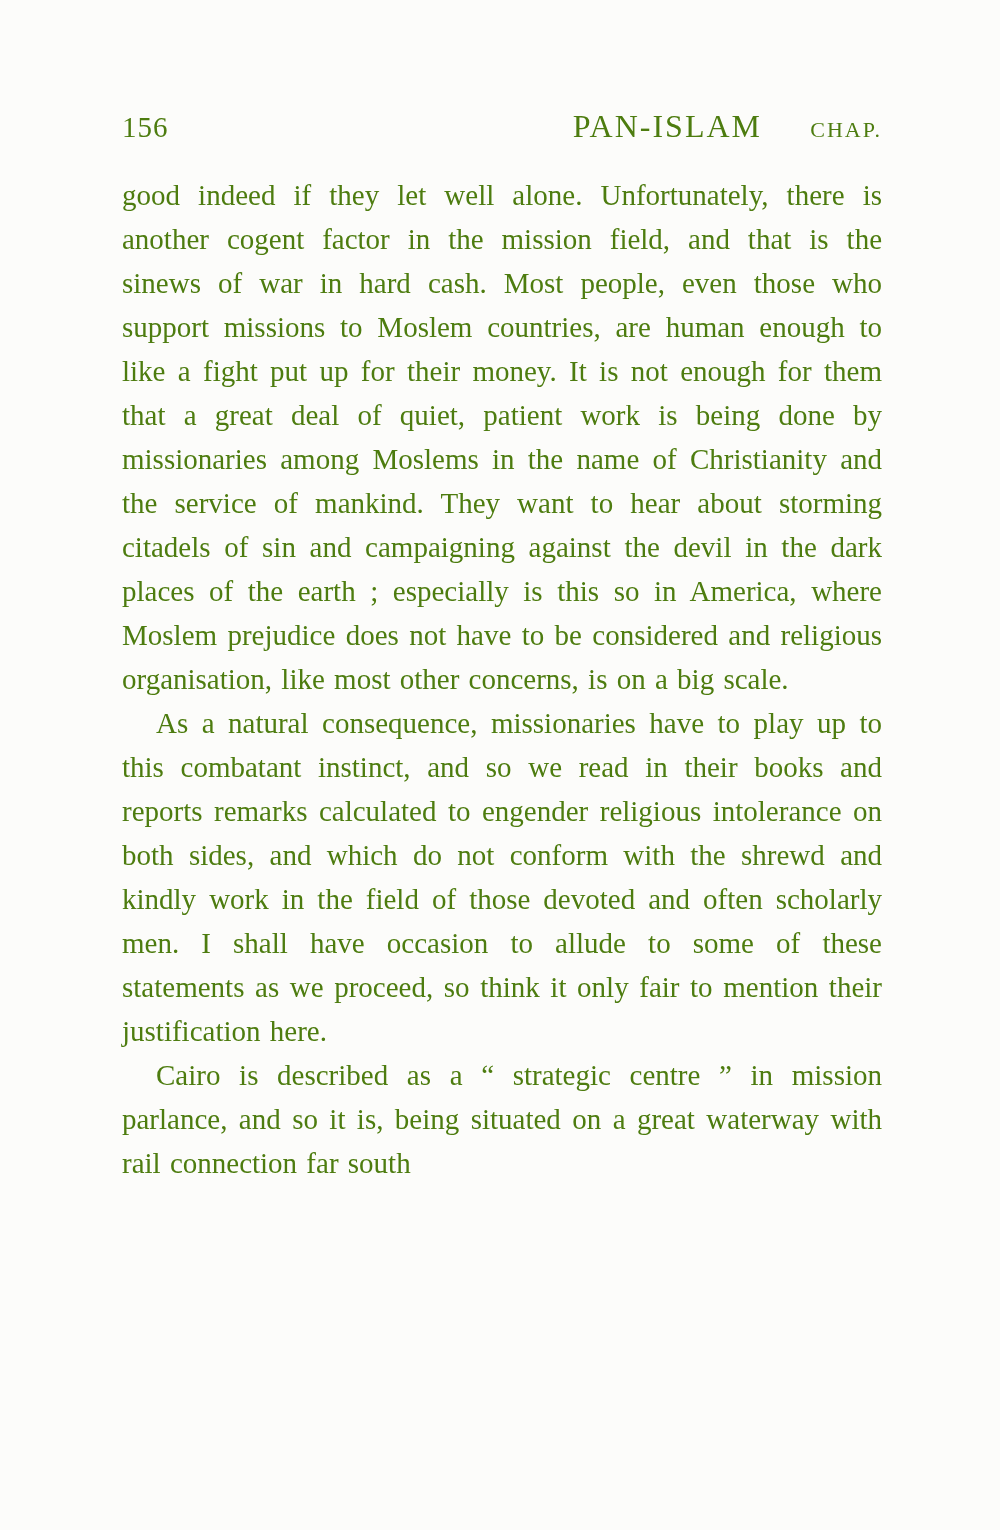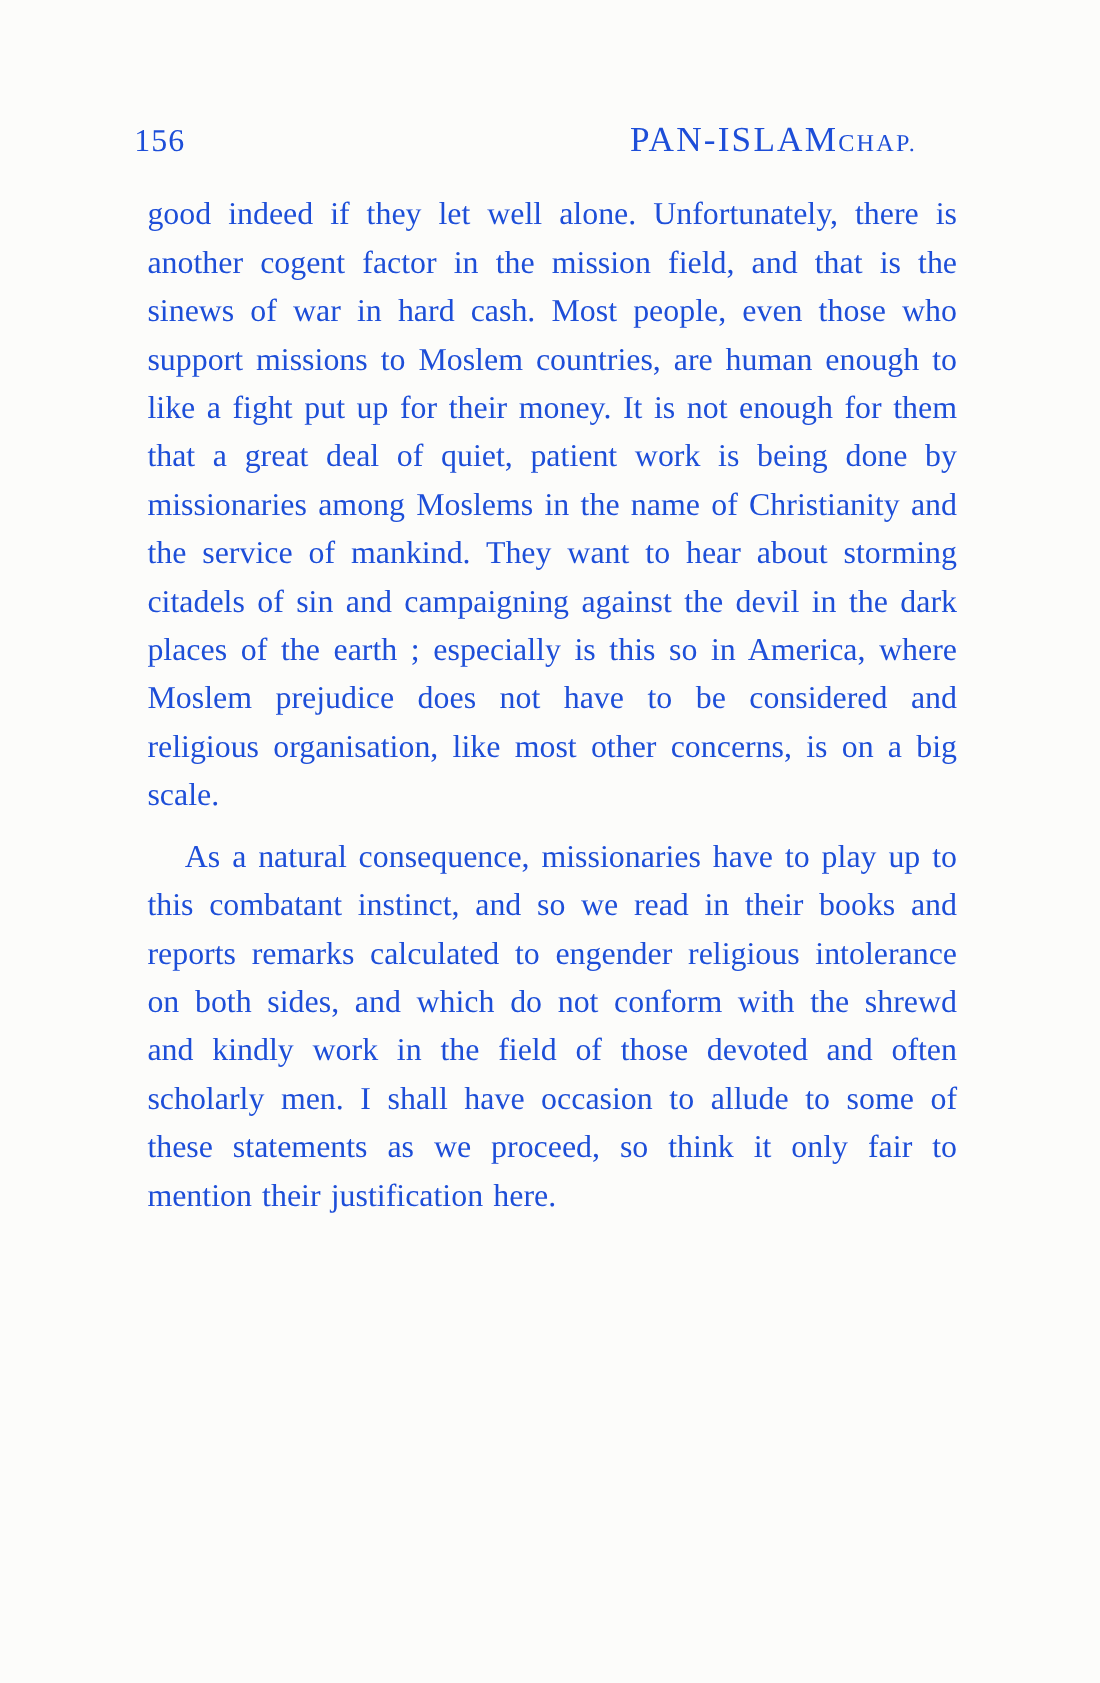--- a/index.html
+++ b/index.html
@@ -6,21 +6,21 @@
     margin: 0;
     padding: 0;
     background: #e8e8e6;
   }
   .page {
     position: relative;
     width: 1000px;
     height: 1530px;
     margin: 0 auto;
     background: #fcfcfa;
-    color: #1d4ed8;
+    color: #4d7c0f;
     font-family: "Liberation Serif", "DejaVu Serif", serif;
     box-sizing: border-box;
     padding: 108px 118px 0 122px;
     overflow: hidden;
   }
   .page-header {
     display: flex;
     align-items: baseline;
     justify-content: space-between;
     margin-bottom: 28px;
@@ -33,42 +33,44 @@
   .page-title {
     font-size: 32px;
     letter-spacing: 2px;
     text-align: right;
     flex: 1;
   }
   .chapter-label {
     font-size: 22px;
     letter-spacing: 2px;
     min-width: 120px;
+    text-align: right;
   }
   .page-body {
     font-size: 29px;
     line-height: 44px;
     text-align: justify;
     word-spacing: 2px;
   }
   .para {
-    margin: 12px;
+    margin: 0;
     text-indent: 34px;
   }
   .para.no-indent {
     text-indent: 0;
   }
 </style>
 </head>
 <body>
 
 <div class="page">
   <header class="page-header">
     <span class="page-number">156</span>
     <span class="page-title">PAN-ISLAM</span>
     <span class="chapter-label">CHAP.</span>
   </header>
 
   <main class="page-body">
     <p class="para no-indent">good indeed if they let well alone.  Unfortunately, there is another cogent factor in the mission field, and that is the sinews of war in hard cash. Most people, even those who support missions to Moslem countries, are human enough to like a fight put up for their money.  It is not enough for them that a great deal of quiet, patient work is being done by missionaries among Moslems in the name of Christianity and the service of mankind.  They want to hear about storming citadels of sin and campaigning against the devil in the dark places of the earth ;  especially is this so in America, where Moslem prejudice does not have to be considered and religious organisation, like most other concerns, is on a big scale.</p>
     <p class="para">As a natural consequence, missionaries have to play up to this combatant instinct, and so we read in their books and reports remarks calculated to engender religious intolerance on both sides, and which do not conform with the shrewd and kindly work in the field of those devoted and often scholarly men.  I shall have occasion to allude to some of these statements as we proceed, so think it only fair to mention their justification here.</p>
+    <p class="para">Cairo is described as a “ strategic centre ” in mission parlance, and so it is, being situated on a great waterway with rail connection far south</p>
   </main>
 </div>
 
 </body></html>

